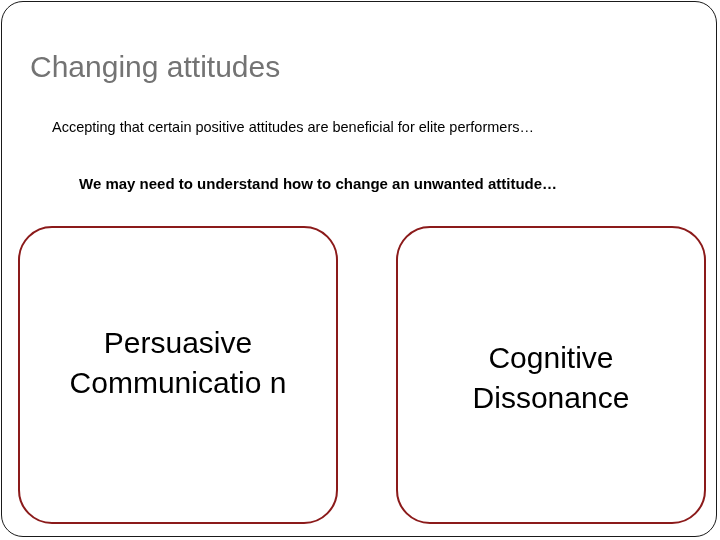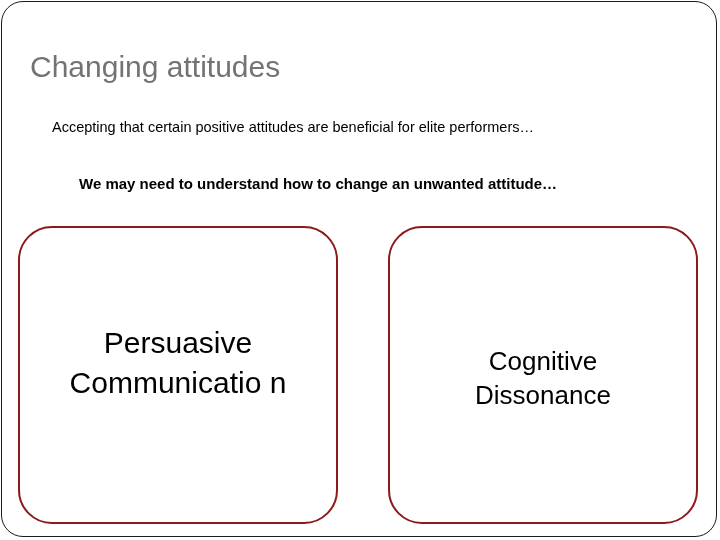--- a/index.html
+++ b/index.html
@@ -75,25 +75,25 @@
   }
   .box-left {
     left: 18px;
     top: 226px;
     width: 320px;
     height: 298px;
     font-size: 30px;
     line-height: 1.32;
   }
   .box-right {
-    left: 388px;
+    left: 396px;
     top: 226px;
     width: 310px;
     height: 298px;
-    font-size: 26px;
+    font-size: 30px;
     line-height: 1.32;
   }
   .box-left .box-text {
     width: 276px;
     margin-top: -24px;
   }
   .box-right .box-text {
     width: 250px;
     margin-top: 6px;
   }

